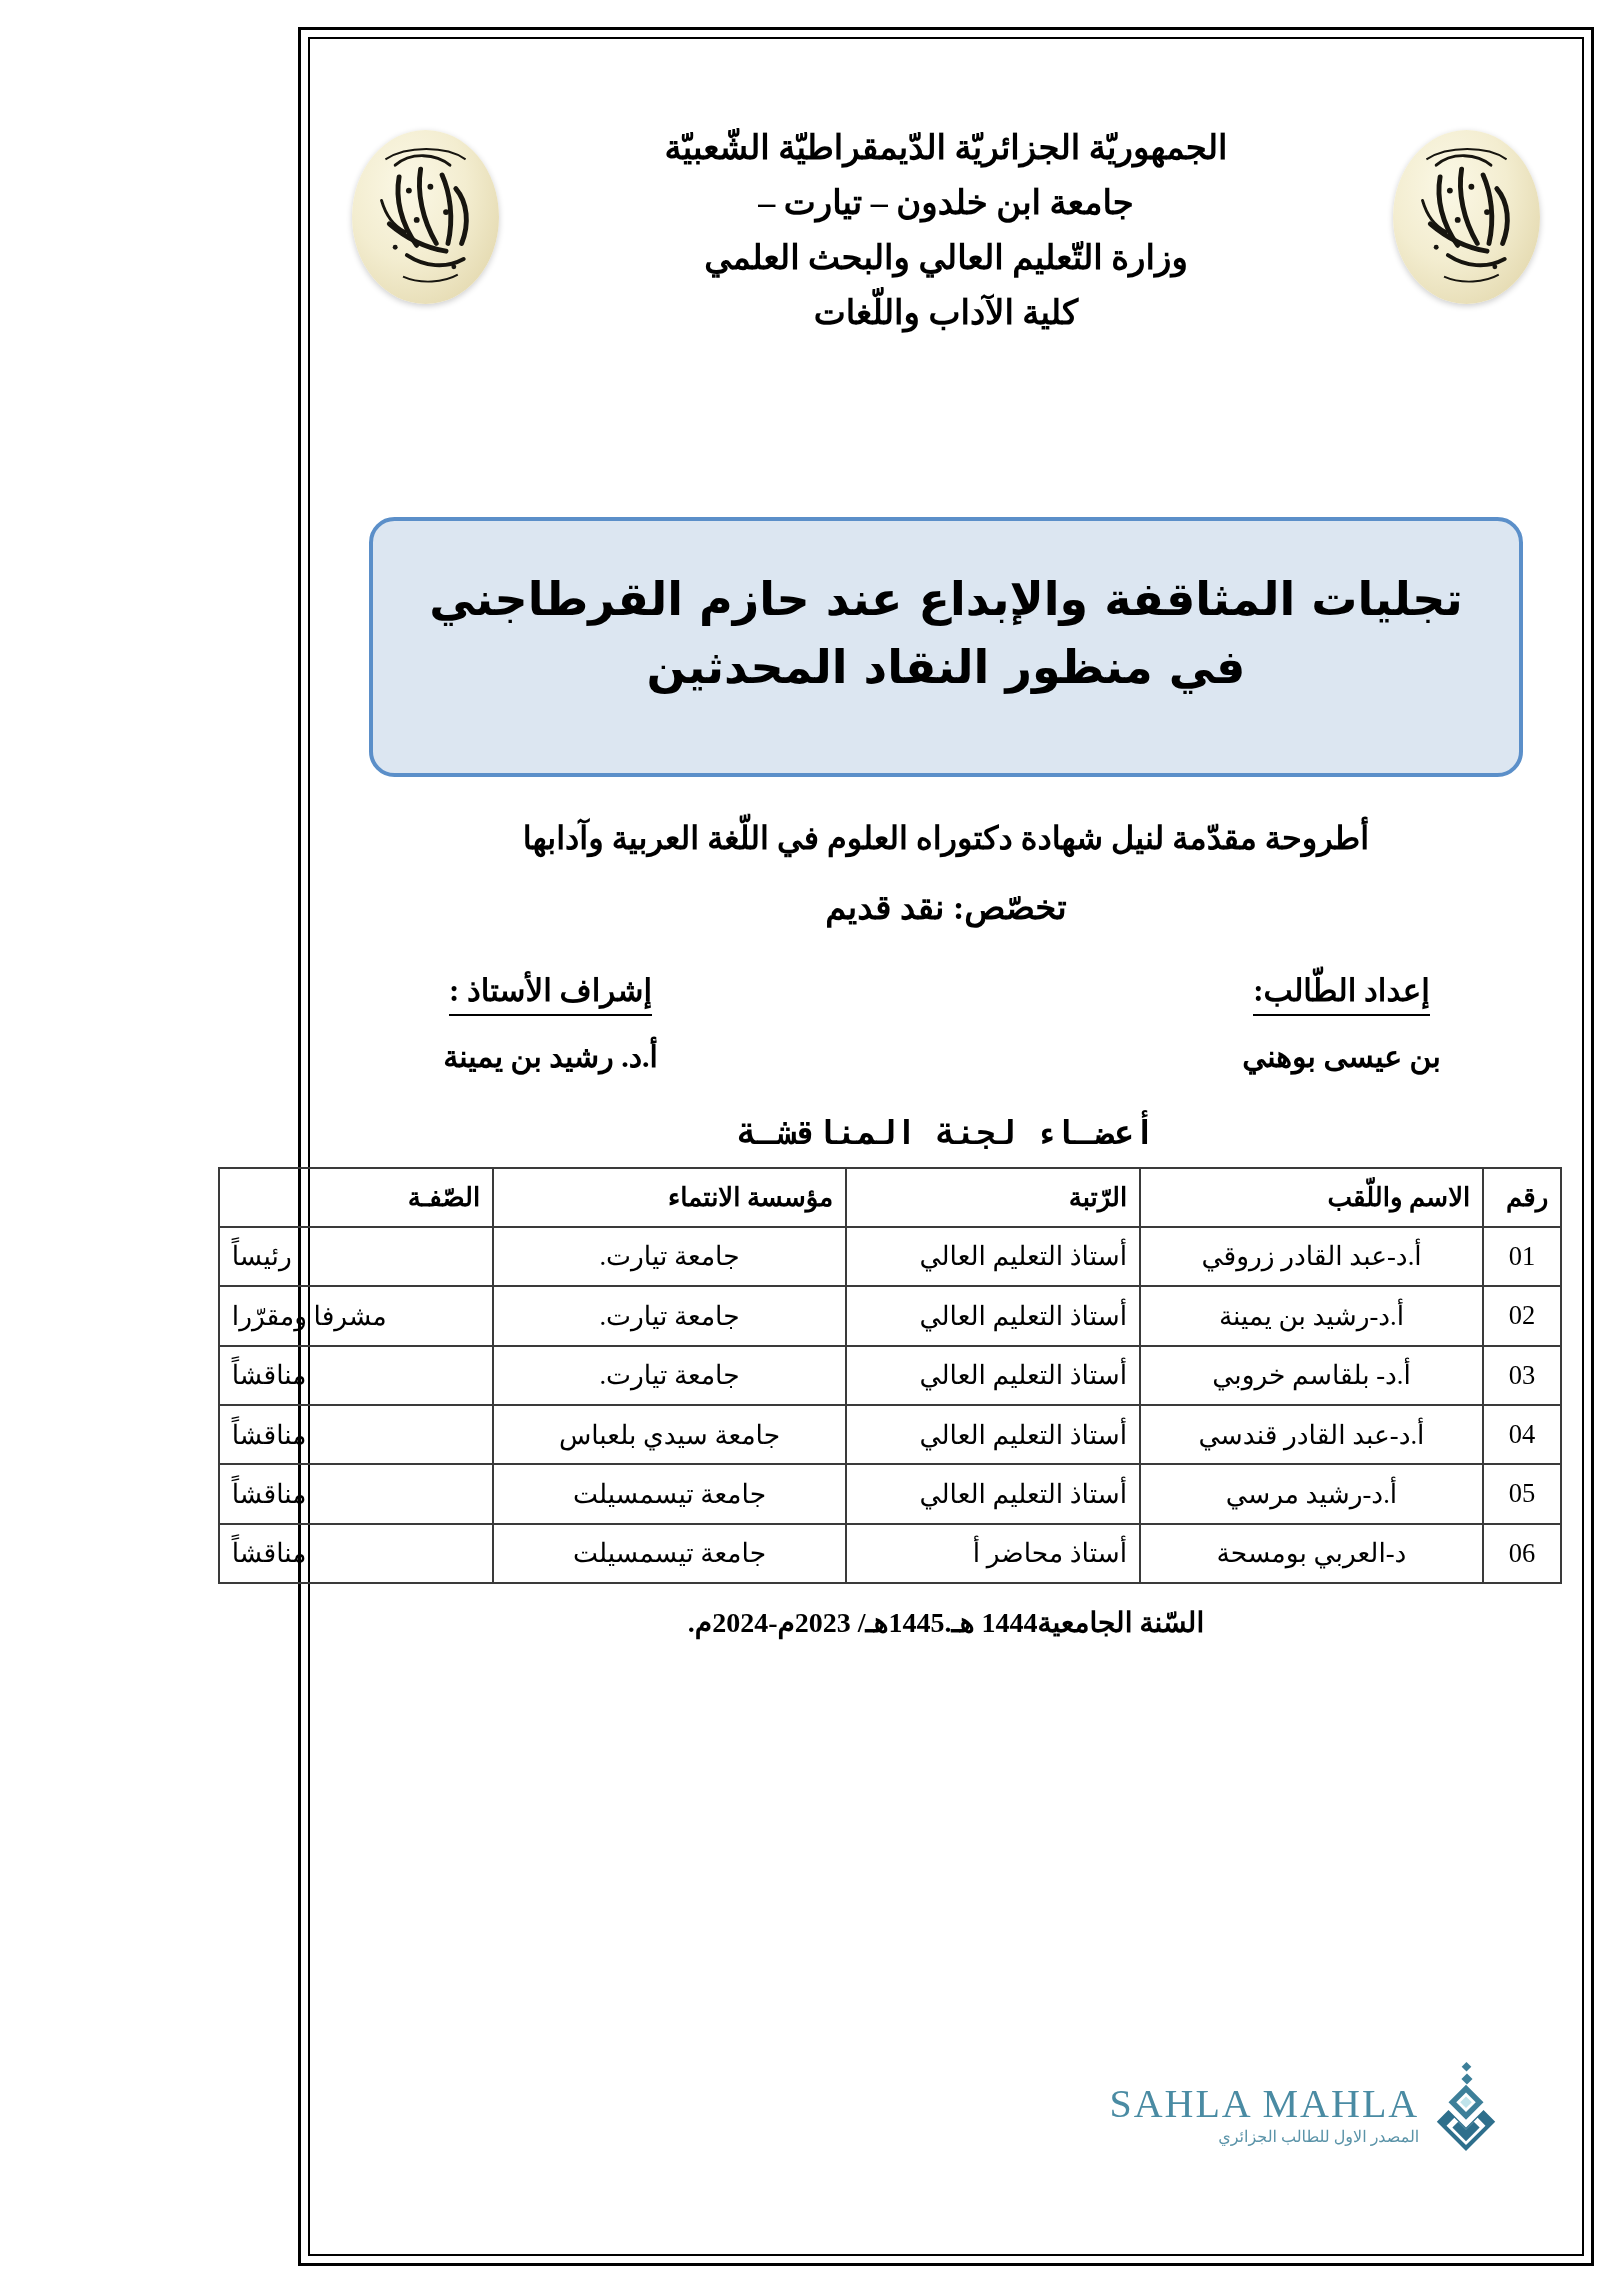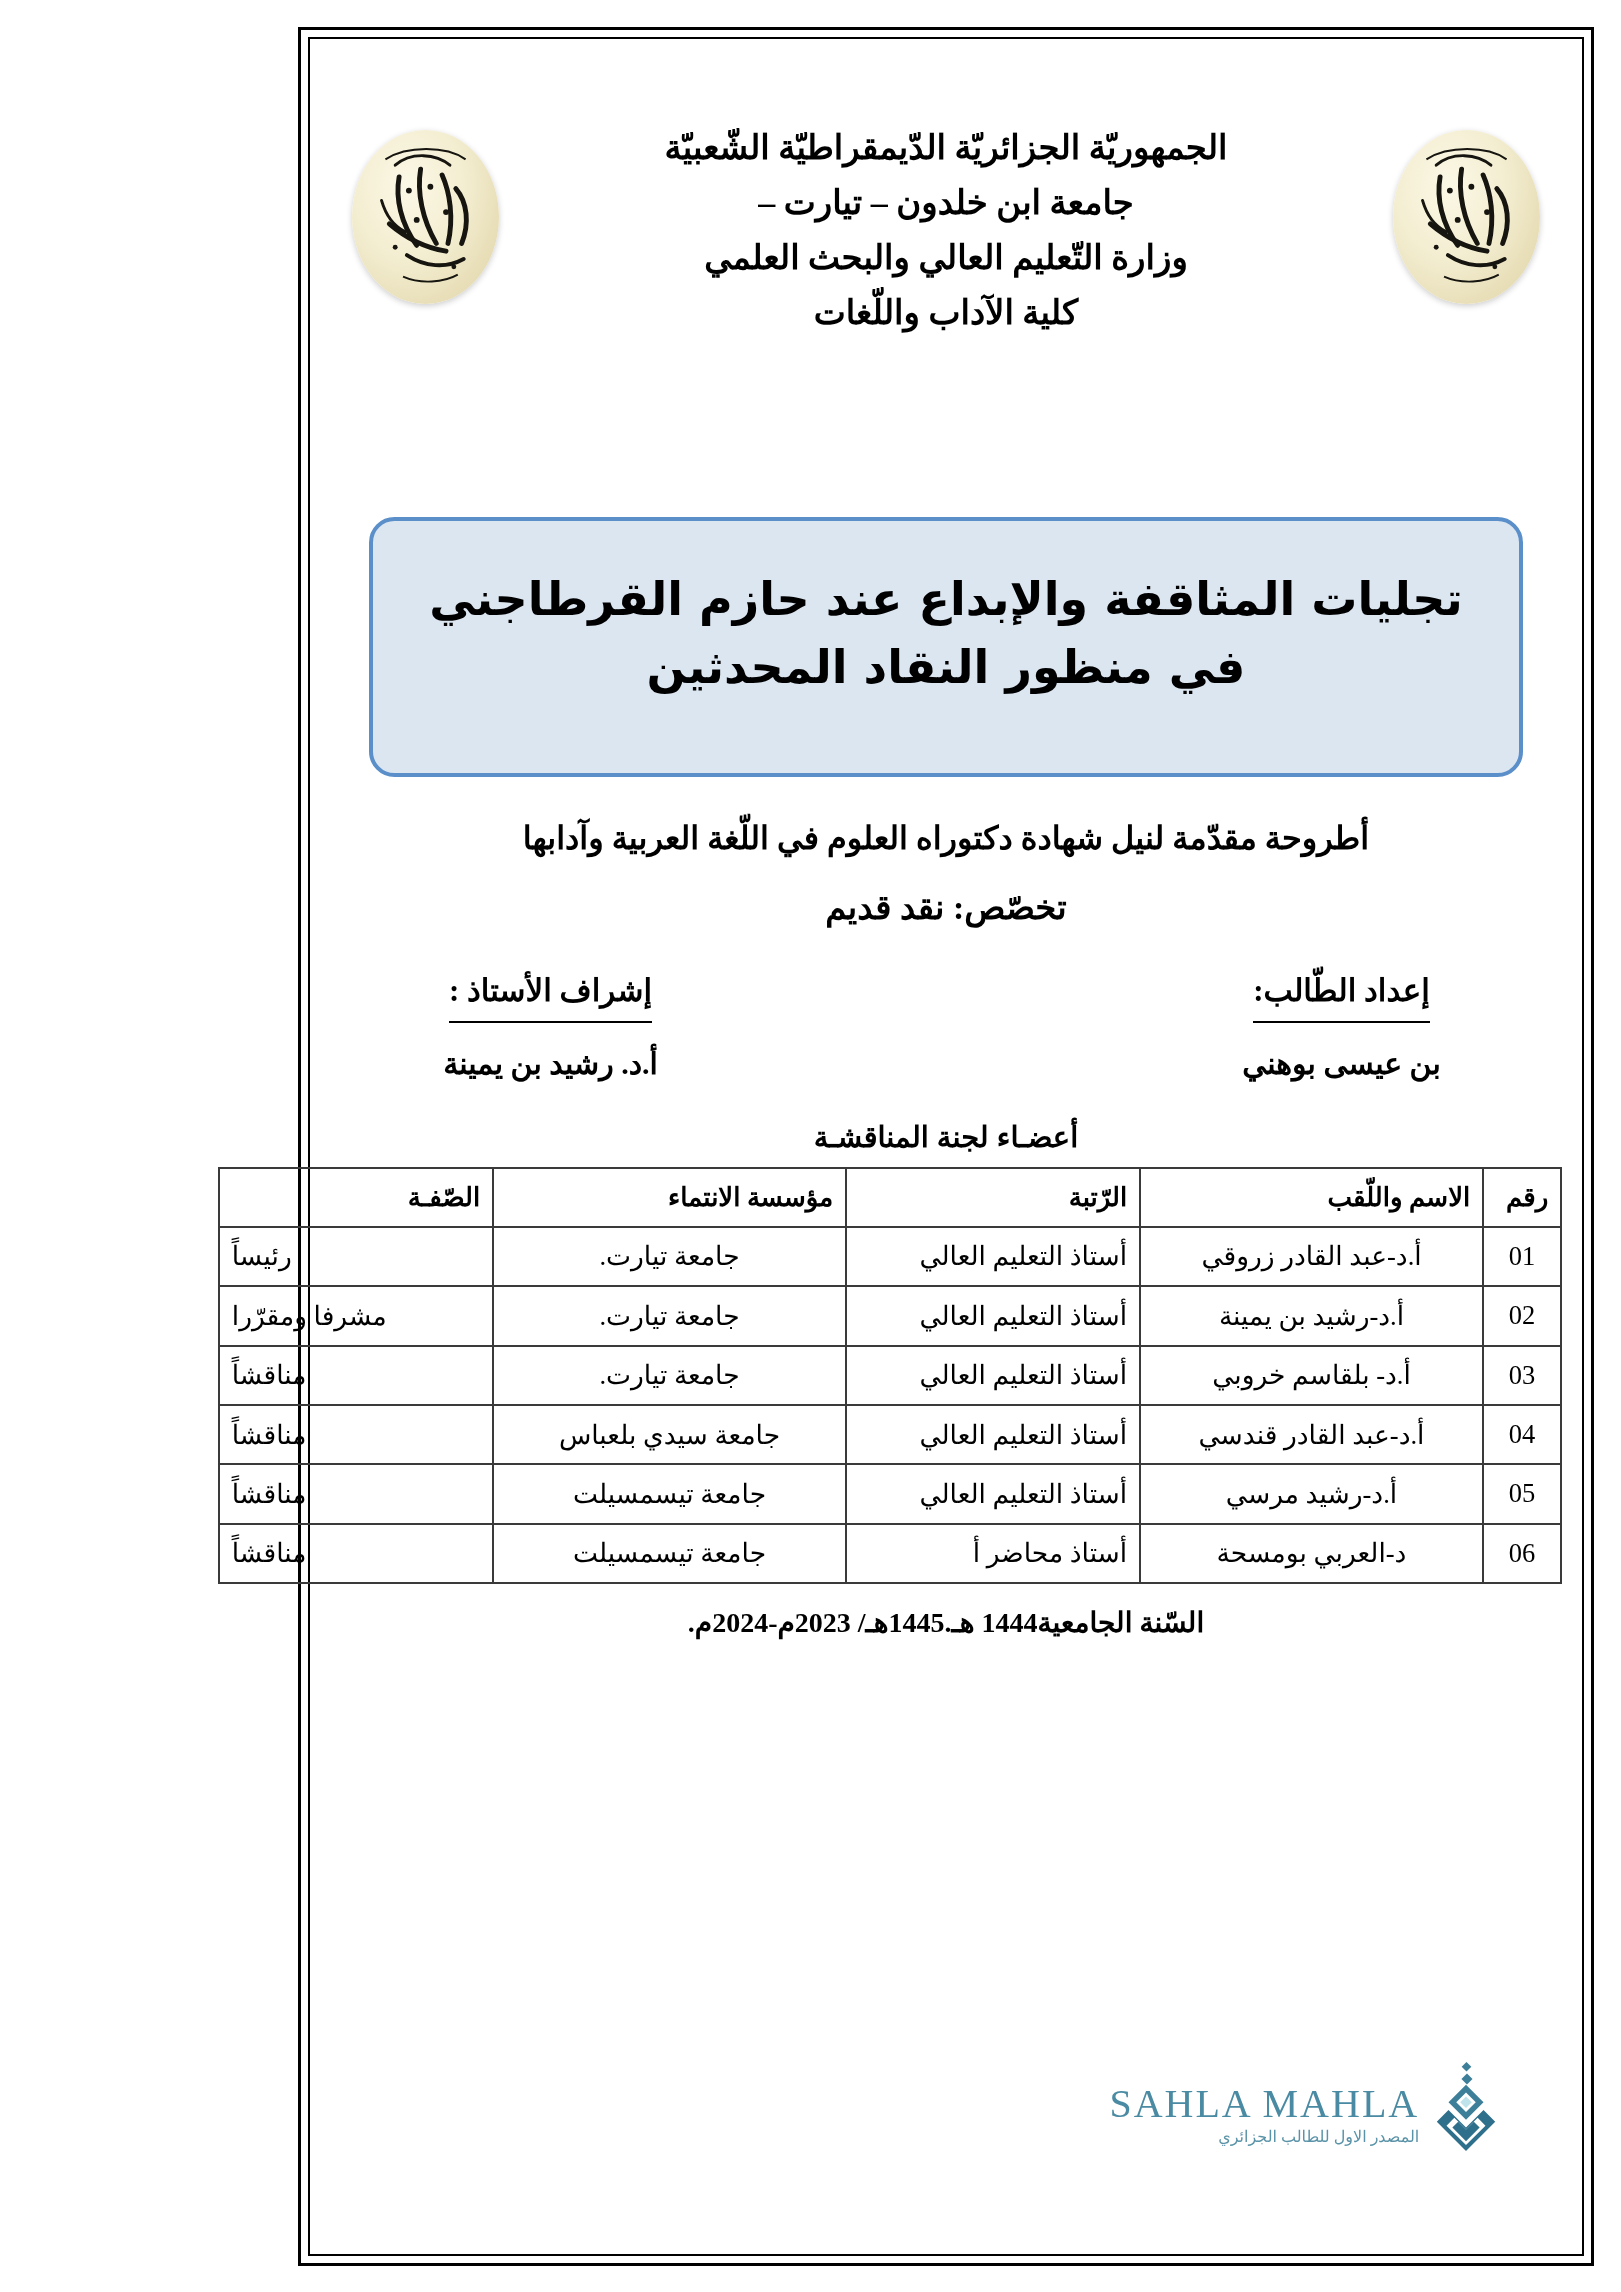--- a/index.html
+++ b/index.html
@@ -124,36 +124,36 @@
     text-align:center;
     min-width:323px;
   }
   .people .lbl{
     font-family:"Liberation Serif", serif;
     font-weight:700;
     font-size:31px;
     color:#000;
     display:inline-block;
     border-bottom:2.9px solid #000;
-    padding-bottom:12px;
+    padding-bottom:5px;
   }
   .people .val{
     font-family:"Liberation Serif", serif;
     font-weight:700;
     font-size:30px;
     color:#000;
     margin-top:22.5px;
   }
 
   
   .committee-title{
     text-align:center;
-    font-family:Liberation Sans, sans-serif;
-    font-weight:700;
-    font-size:29px;
+    font-family:Liberation Mono, monospace;
+    font-weight:700;
+    font-size:33px;
     color:#000;
     margin-top:39px;
     direction:rtl;
     letter-spacing:1px;
   }
   table.jury{
     direction:rtl;
     border-collapse:collapse;
     width:1343px;
     margin:13.7px auto 0 auto;

